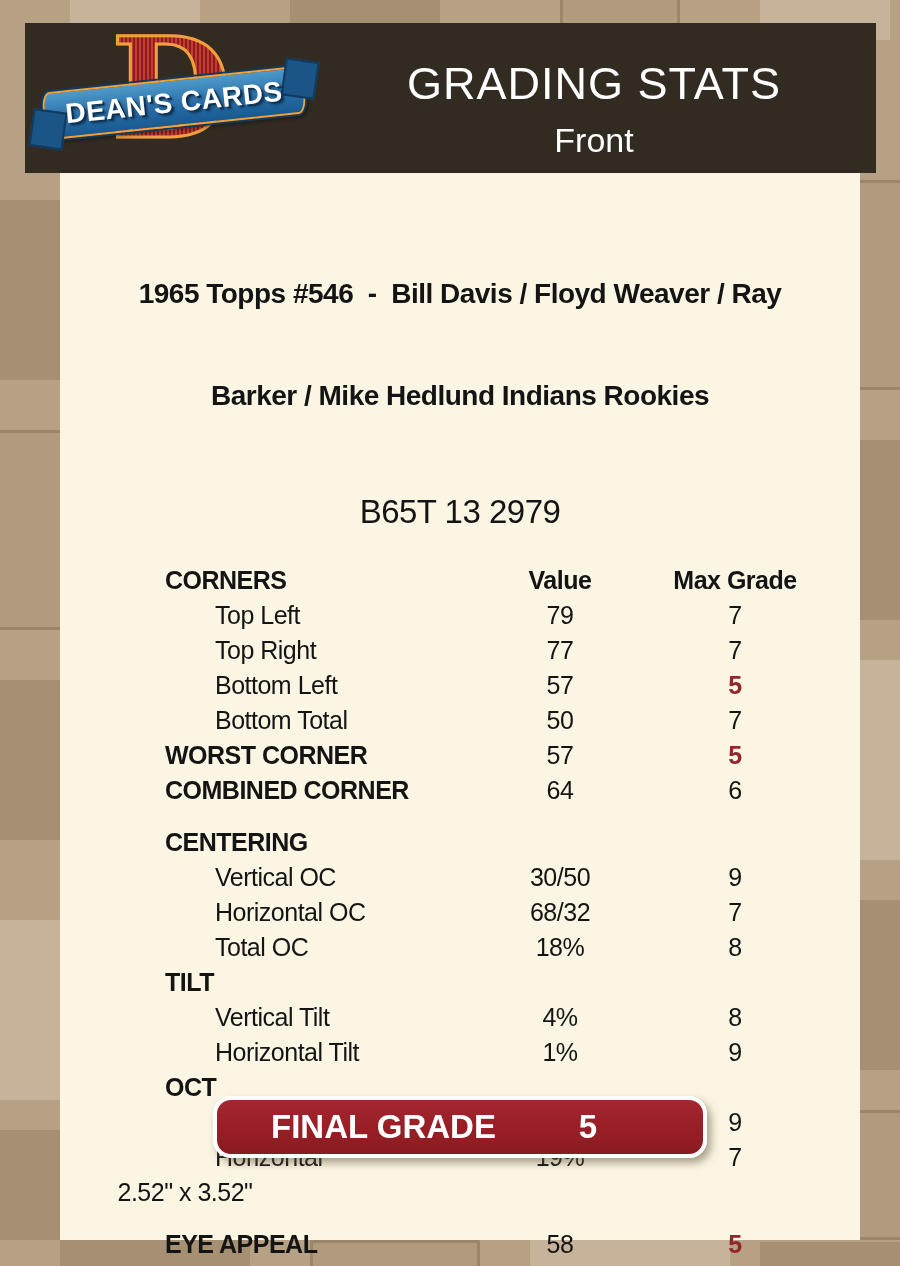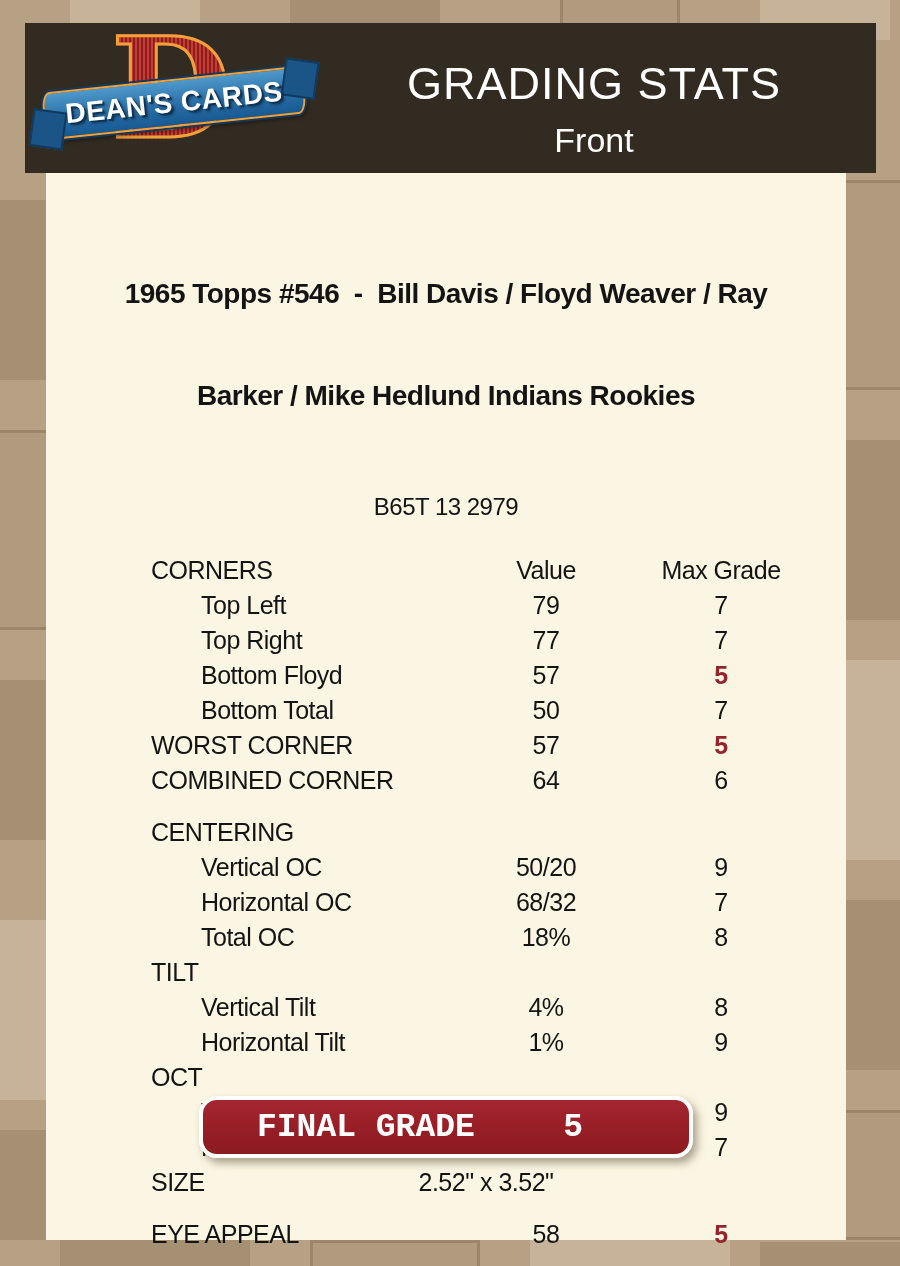--- a/index.html
+++ b/index.html
@@ -61,53 +61,52 @@
   }
   .header-titles{
     position:absolute; left:313px; right:26px; top:36px;
     text-align:center; color:#ffffff;
   }
   .header-title{font-size:45px; letter-spacing:1px; line-height:1.1; font-weight:normal;}
   .header-subtitle{font-size:34px; margin-top:12px; font-weight:normal;}
 
   
   .panel{
-    position:absolute; left:46px; top:173px; width:800px; height:1067px;
+    position:absolute; left:60px; top:173px; width:800px; height:1067px;
     background:var(--panel-bg);
   }
   .card-title{
     margin:36px 40px 0; text-align:center;
     font-weight:bold; font-size:28px; line-height:34px; letter-spacing:-0.5px;
     white-space:pre-wrap;
   }
-  .card-id{text-align:center; font-size:24px; margin-top:12px; letter-spacing:-0.5px;}
+  .card-id{text-align:center; font-size:33px; margin-top:12px; letter-spacing:-0.5px;}
 
   
   .stats{margin:32px 0 0 105px; letter-spacing:-0.5px;}
   .trow{display:flex; height:35px; align-items:center; font-size:25px;}
   .spacer{height:17px;}
   .c-label{width:315px;}
   .c-value{width:160px; text-align:center;}
   .c-grade{width:190px; text-align:center;}
   .indent{padding-left:50px;}
-  .bold{font-weight:normal;}
+  .bold{font-weight:bold;}
   .red{color:var(--grade-alert); font-weight:bold;}
   .size-value{position:relative; left:-60px;}
 
   
   .final-btn{
     position:absolute; left:153px; top:923px; width:494px; height:62px;
     background:linear-gradient(180deg,#a32630 0%,var(--button-bg) 45%,#8a1b20 100%);
     border:4px solid #ffffff; border-radius:18px;
     box-shadow:4px 5px 8px rgba(100,88,62,.55);
     display:flex; align-items:center; justify-content:space-between;
     padding:0 106px 0 54px;
     color:#fff; font-weight:bold; font-size:33px; letter-spacing:0px;
     cursor:pointer;
-    font-family:Liberation Mono, monospace;
   }
 </style>
 </head>
 <body>
 
 <div class="collage">
   <div class="cardrect cr-light" style="left:70px;  top:-30px;  width:130px; height:70px;"></div>
   <div class="cardrect cr-dark" style="left:290px; top:-20px;  width:150px; height:60px;"></div>
   <div class="cardrect cr-border" style="left:560px; top:-25px;  width:120px; height:65px;"></div>
   <div class="cardrect cr-light" style="left:760px; top:-28px;  width:130px; height:68px;"></div>
@@ -161,21 +160,21 @@
       <div class="c-grade">7</div>
     </div>
 
     <div class="trow">
       <div class="c-label indent">Top Right</div>
       <div class="c-value">77</div>
       <div class="c-grade">7</div>
     </div>
 
     <div class="trow">
-      <div class="c-label indent">Bottom Floyd</div>
+      <div class="c-label indent">Bottom Left</div>
       <div class="c-value">57</div>
       <div class="c-grade red">5</div>
     </div>
 
     <div class="trow">
       <div class="c-label indent">Bottom Total</div>
       <div class="c-value">50</div>
       <div class="c-grade">7</div>
     </div>
 
@@ -194,21 +193,21 @@
     <div class="spacer"></div>
 
     <div class="trow">
       <div class="c-label bold">CENTERING</div>
       <div class="c-value"></div>
       <div class="c-grade"></div>
     </div>
 
     <div class="trow">
       <div class="c-label indent">Vertical OC</div>
-      <div class="c-value">50/20</div>
+      <div class="c-value">30/50</div>
       <div class="c-grade">9</div>
     </div>
 
     <div class="trow">
       <div class="c-label indent">Horizontal OC</div>
       <div class="c-value">68/32</div>
       <div class="c-grade">7</div>
     </div>
 
     <div class="trow">
@@ -247,21 +246,20 @@
       <div class="c-grade">9</div>
     </div>
 
     <div class="trow">
       <div class="c-label indent">Horizontal</div>
       <div class="c-value">19%</div>
       <div class="c-grade">7</div>
     </div>
 
     <div class="trow">
-      <div class="c-label bold">SIZE</div>
       <div class="c-value size-value">2.52" x 3.52"</div>
       <div class="c-grade"></div>
     </div>
 
     <div class="spacer"></div>
 
     <div class="trow">
       <div class="c-label bold">EYE APPEAL</div>
       <div class="c-value">58</div>
       <div class="c-grade red">5</div>

